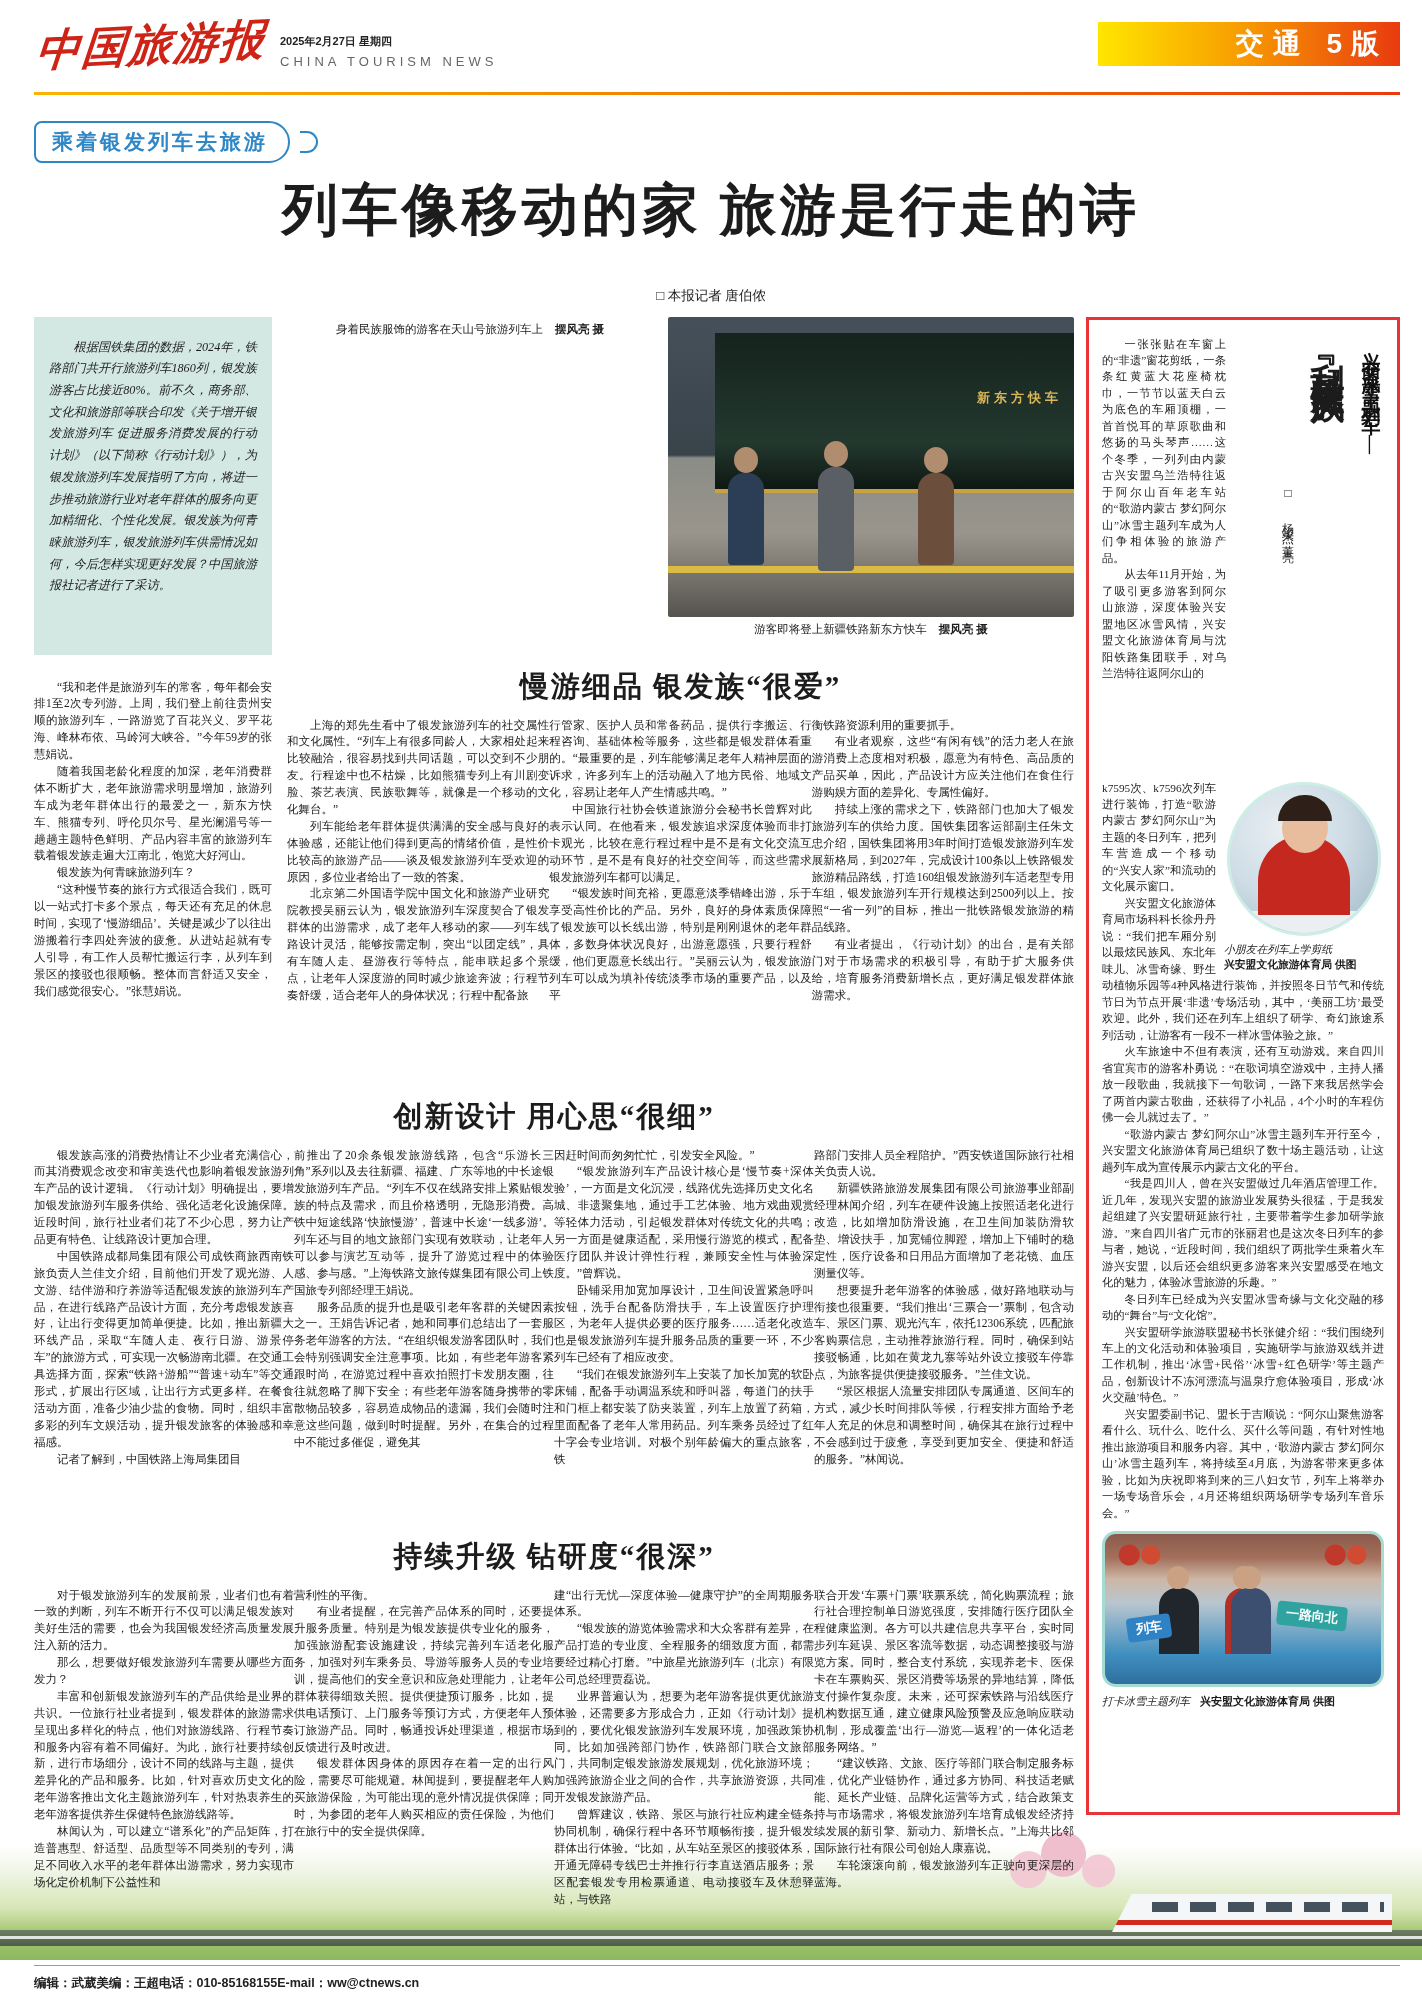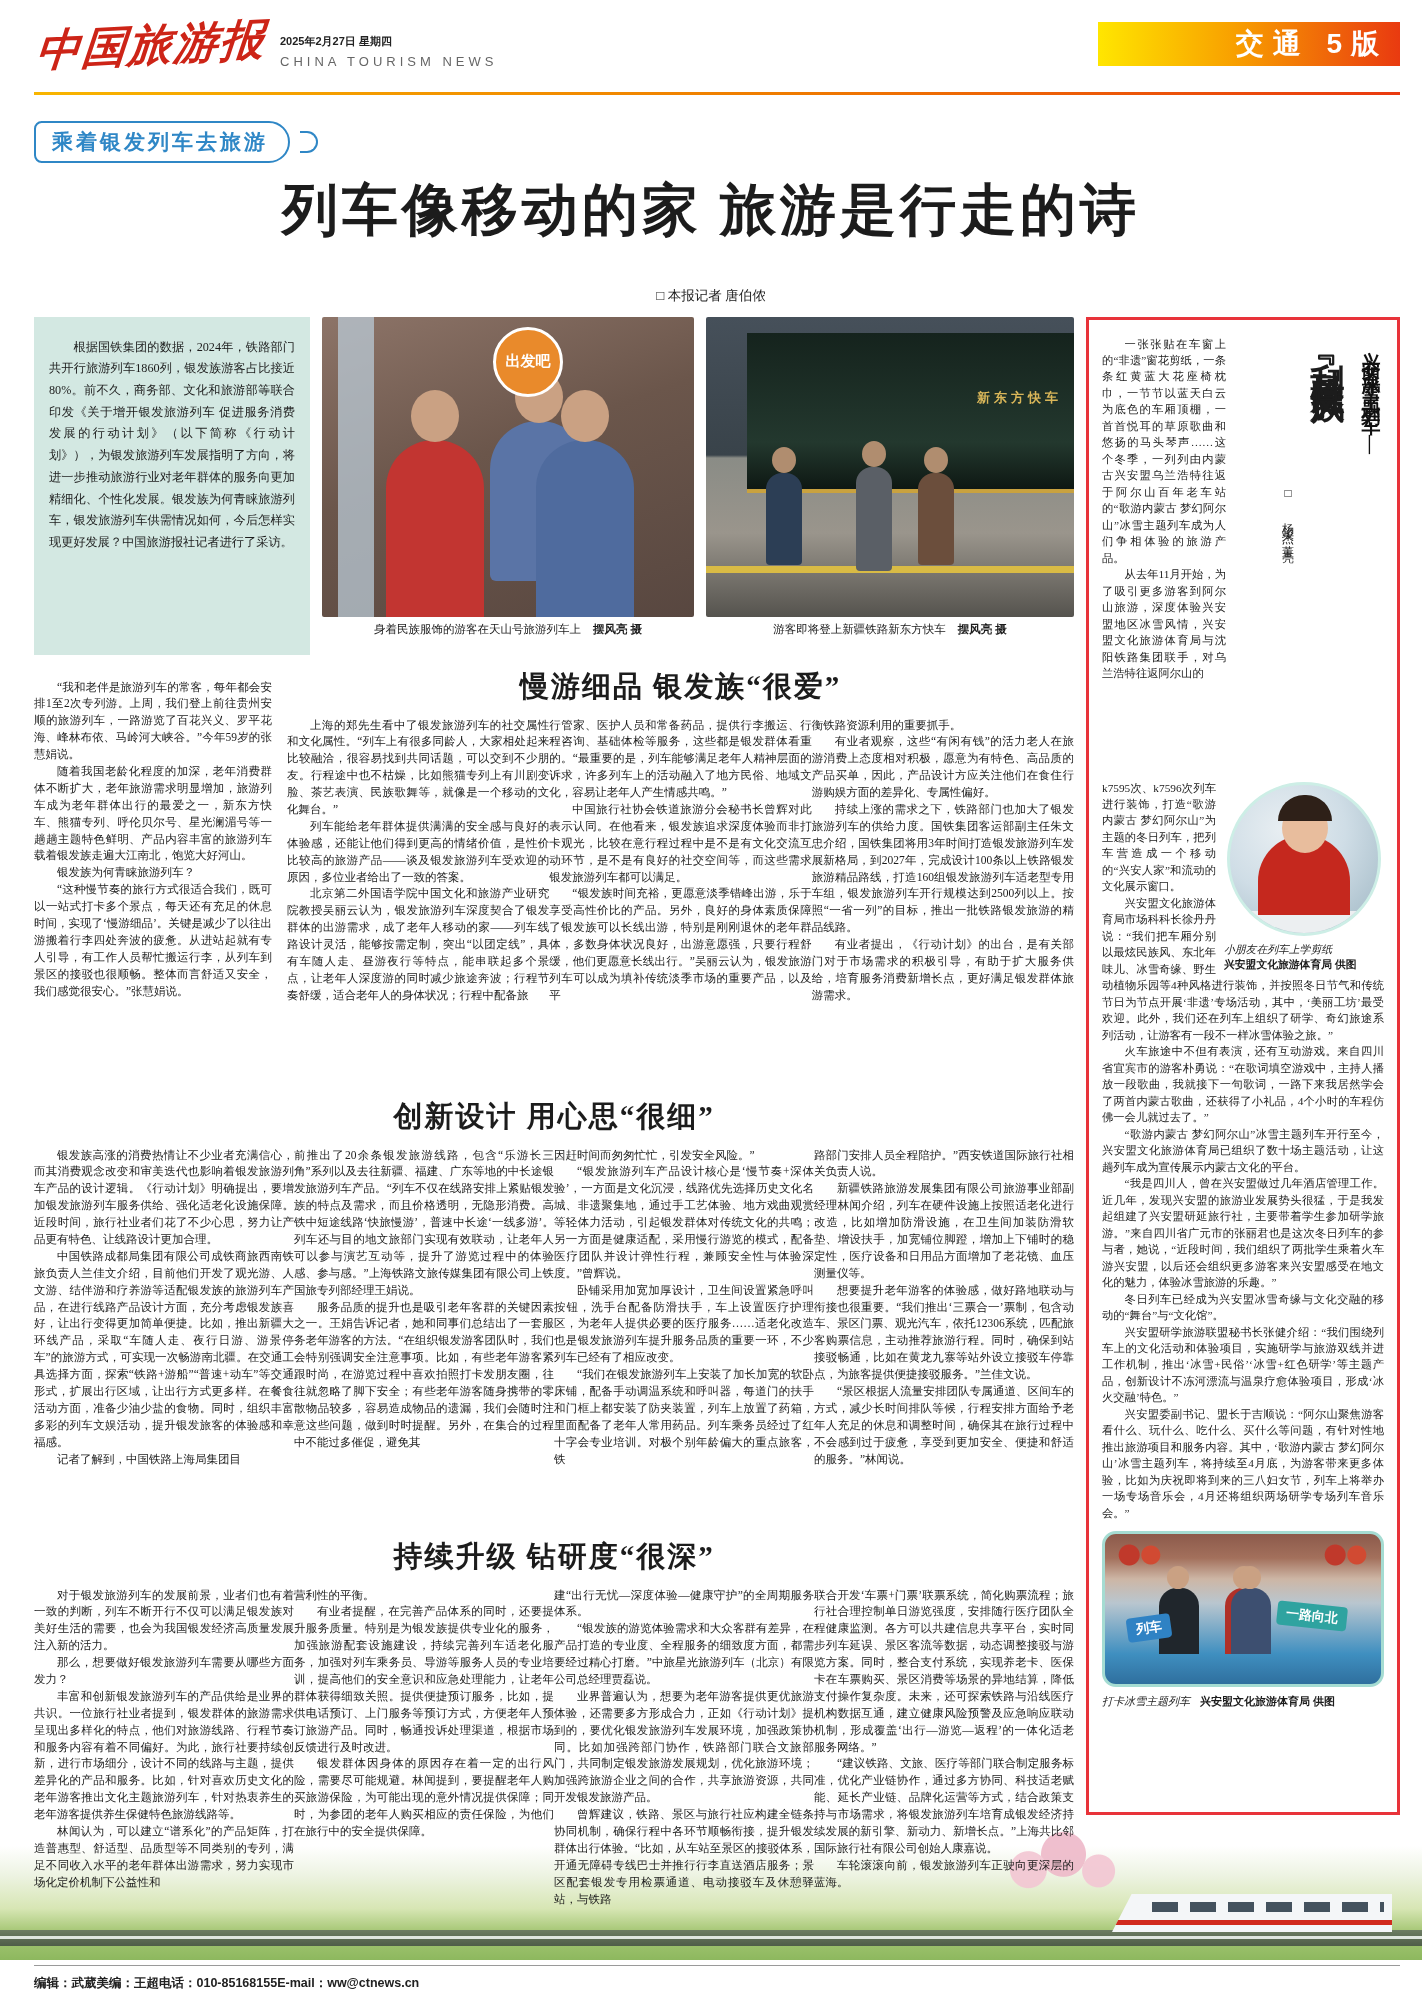--- a/index.html
+++ b/index.html
@@ -30,22 +30,22 @@
   .tag::after{content:"";position:absolute;right:-30px;top:8px;width:16px;height:18px;
        border:2.5px solid #2f87c6;border-left:none;border-radius:0 12px 12px 0;}
   .headline{text-align:center;font-size:56px;font-weight:700;letter-spacing:4px;margin-top:10px;
             position:relative;z-index:1;}
   .byline{text-align:center;font-size:13.5px;margin-top:16px;position:relative;z-index:1;}
   
   .main{display:flex;gap:12px;margin:12px 22px 0 34px;position:relative;z-index:1;}
   .main-left{width:1040px;flex:0 0 auto;}
   
   .row-a{display:flex;gap:12px;height:338px;}
-  .intro-box{width:276px;box-sizing:border-box;background:#d3e8e2;padding:20px 15px;
-             font-size:12.2px;line-height:1.78;text-align:justify;}
+  .intro-box{width:238px;box-sizing:border-box;background:#d3e8e2;padding:20px 15px;
+             font-size:12.2px;line-height:1.78;font-style:italic;text-align:justify;}
   .photo{flex:1;display:flex;flex-direction:column;}
   .photo-img{height:300px;position:relative;overflow:hidden;border-radius:2px;}
   .photo-cap{height:26px;display:flex;justify-content:center;gap:12px;align-items:center;font-size:11.5px;}
   .credit{font-weight:700;font-family:"Liberation Sans",sans-serif;}
   
   .p1-bg{background:linear-gradient(160deg,#8d7468 0%,#6b564b 45%,#584740 100%);}
   .p1-curtain{position:absolute;left:16px;top:0;bottom:0;width:36px;background:#b9c9d6;opacity:.75;}
   .fig{position:absolute;bottom:-8px;height:185px;width:98px;border-radius:48px 48px 6px 6px;}
   .fig::before{content:"";position:absolute;top:-50px;left:25px;width:48px;height:52px;border-radius:50%;background:#caa183;}
   .fig.red{background:#c23531;left:64px;}
@@ -155,27 +155,20 @@
   <div class="byline">□ 本报记者 唐伯侬</div>
 
   <div class="main">
     <div class="main-left">
 
       <div class="row-a">
         <div class="intro-box">
           <p class="para">根据国铁集团的数据，2024年，铁路部门共开行旅游列车1860列，银发族游客占比接近80%。前不久，商务部、文化和旅游部等联合印发《关于增开银发旅游列车 促进服务消费发展的行动计划》（以下简称《行动计划》），为银发旅游列车发展指明了方向，将进一步推动旅游行业对老年群体的服务向更加精细化、个性化发展。银发族为何青睐旅游列车，银发旅游列车供需情况如何，今后怎样实现更好发展？中国旅游报社记者进行了采访。</p>
         </div>
         <figure class="photo" style="flex:0 0 372px;margin:0;">
-          <div class="photo-img p1-bg">
-            <div class="p1-curtain"></div>
-            <div class="fig red"></div>
-            <div class="fig blue1"></div>
-            <div class="fig blue2"></div>
-            <div class="sign-circle">出发吧</div>
-          </div>
           <figcaption class="photo-cap">
             <span>身着民族服饰的游客在天山号旅游列车上</span>
             <span class="credit">摆风亮 摄</span>
           </figcaption>
         </figure>
         <figure class="photo" style="margin:0;">
           <div class="photo-img p2-bg">
             <div class="train">
               <span class="train-text">新东方快车</span>
             </div>

